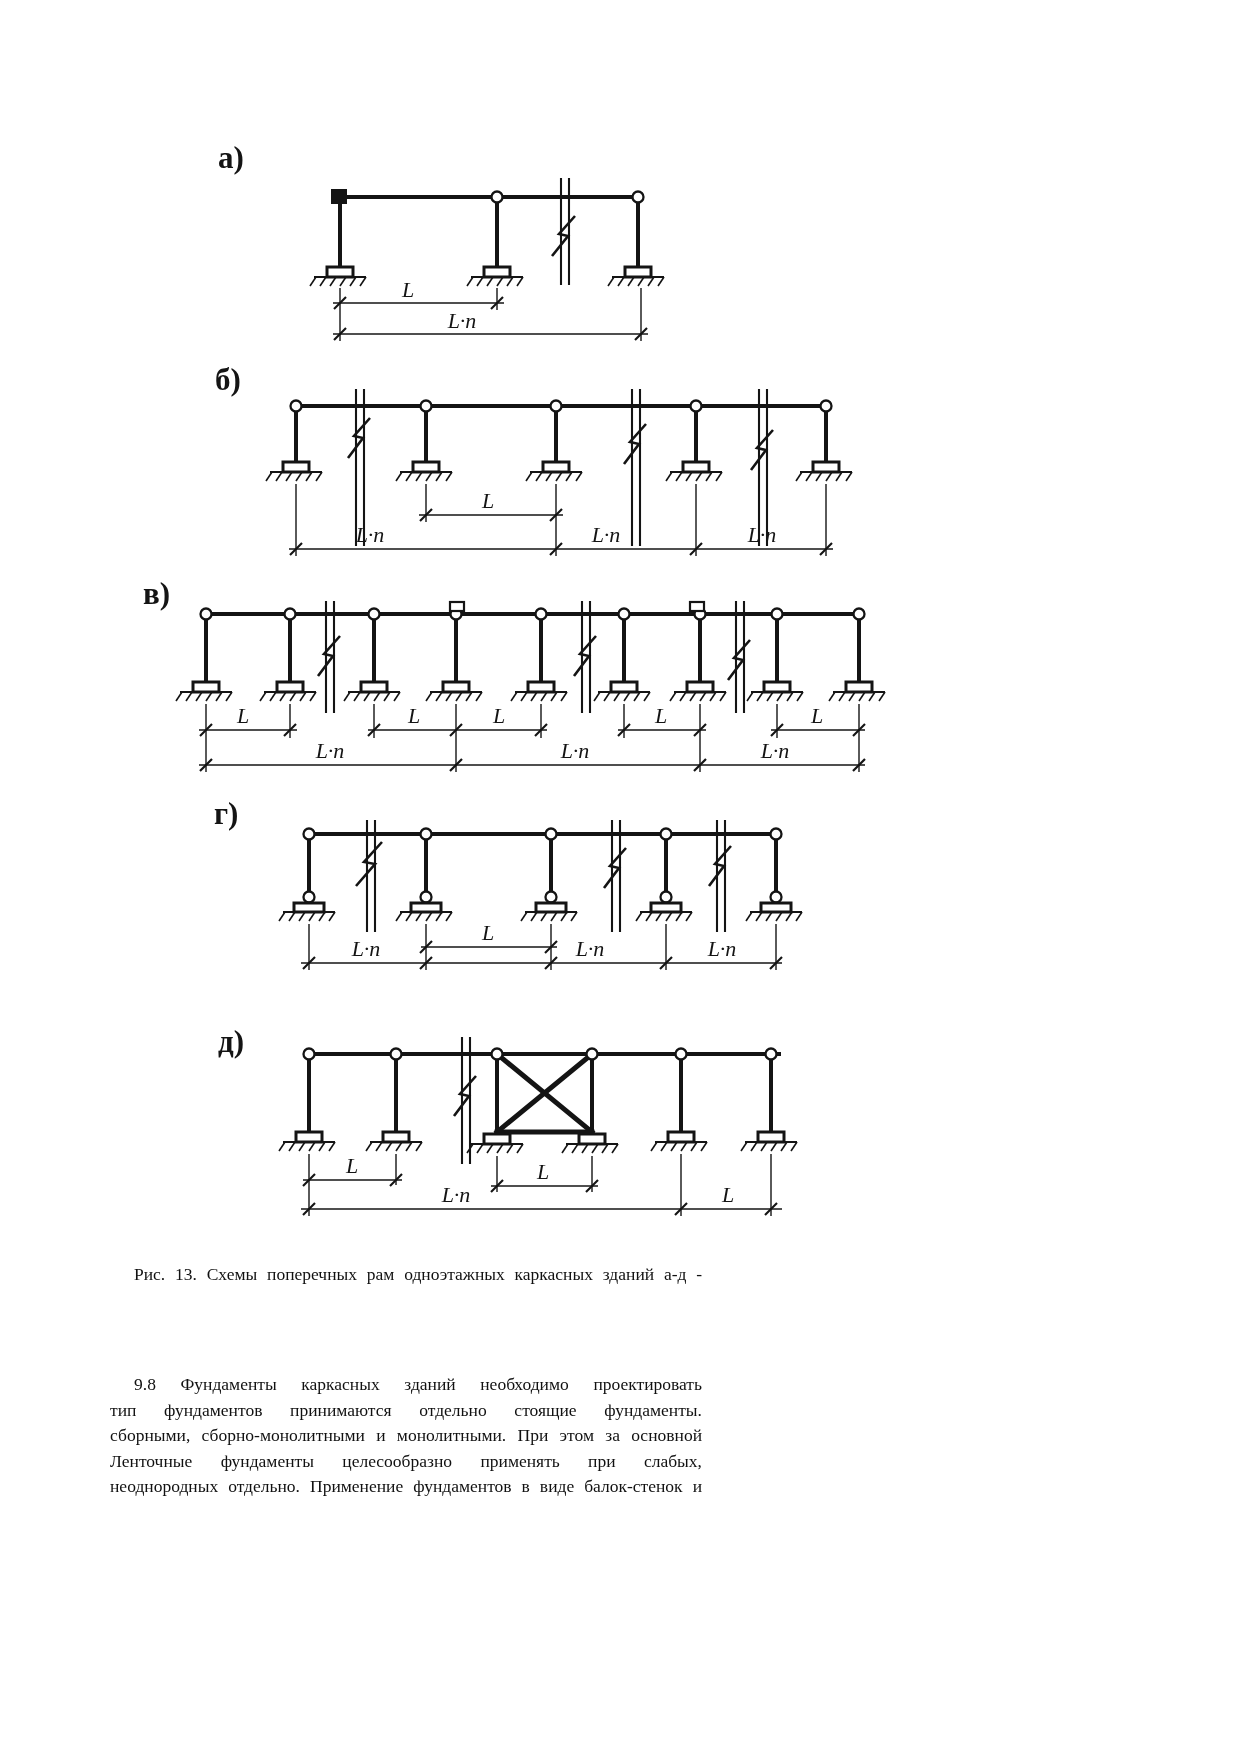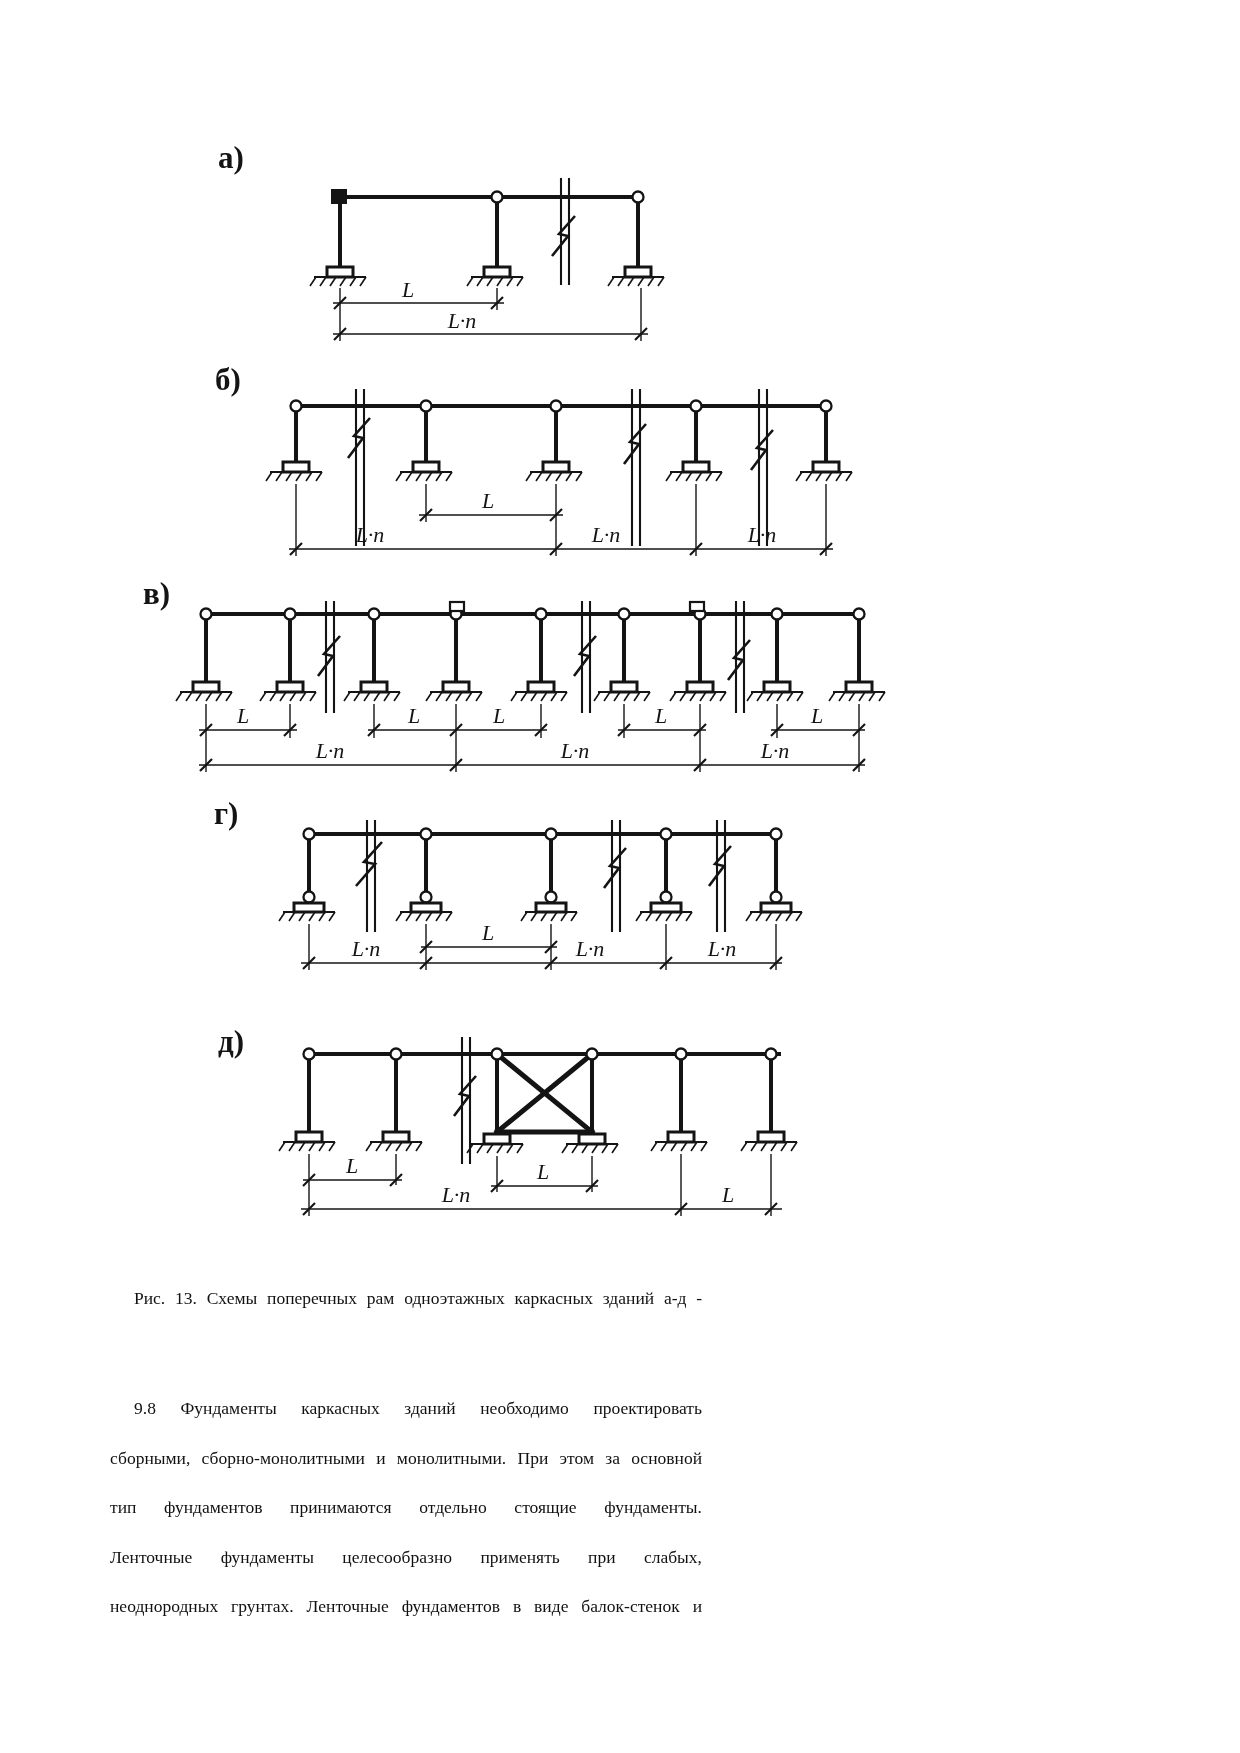--- a/index.html
+++ b/index.html
@@ -19,21 +19,20 @@
   .dimline{stroke:#141414;stroke-width:1.7;fill:none;}
   .brk{stroke:#141414;stroke-width:2.1;fill:none;}
   .bolt{stroke:#141414;stroke-width:2.6;fill:none;stroke-linejoin:miter;}
   text.dlabel{font-family:"Liberation Serif",serif;font-weight:bold;font-size:31px;fill:#141414;}
   text.dim{font-family:"Liberation Serif",serif;font-style:italic;font-size:22px;fill:#141414;text-anchor:middle;}
   .textblock{position:absolute;left:110px;width:592px;}
   .tline{
     font-size:17.5px;line-height:25.5px;color:#111;
     text-align:justify;text-align-last:justify;
     white-space:normal;
-    margin-top:24px;
   }
   .tline.leftlast{text-align-last:left;}
   .tline.indent{text-indent:24px;}
 </style>
 </head>
 <body>
 
 <div class="page">
 
 <svg width="1240" height="1250" viewBox="0 0 1240 1250">
@@ -363,19 +362,19 @@
     </g>
   </g>
 </svg>
 
 <div class="textblock" style="top:1262px;">
   <div class="tline indent">Рис. 13. Схемы поперечных рам одноэтажных каркасных зданий а-д -</div>
 </div>
 
 <div class="textblock" style="top:1372px;">
   <div class="tline indent">9.8 Фундаменты каркасных зданий необходимо проектировать</div>
+  <div class="tline">тип фундаментов принимаются отдельно стоящие фундаменты.</div>
   <div class="tline">сборными, сборно-монолитными и монолитными. При этом за основной</div>
-  <div class="tline">тип фундаментов принимаются отдельно стоящие фундаменты.</div>
   <div class="tline">Ленточные фундаменты целесообразно применять при слабых,</div>
-  <div class="tline">неоднородных грунтах. Ленточные фундаментов в виде балок-стенок и</div>
+  <div class="tline">неоднородных отдельно. Применение фундаментов в виде балок-стенок и</div>
 </div>
 
 </div>
 
 </body></html>

